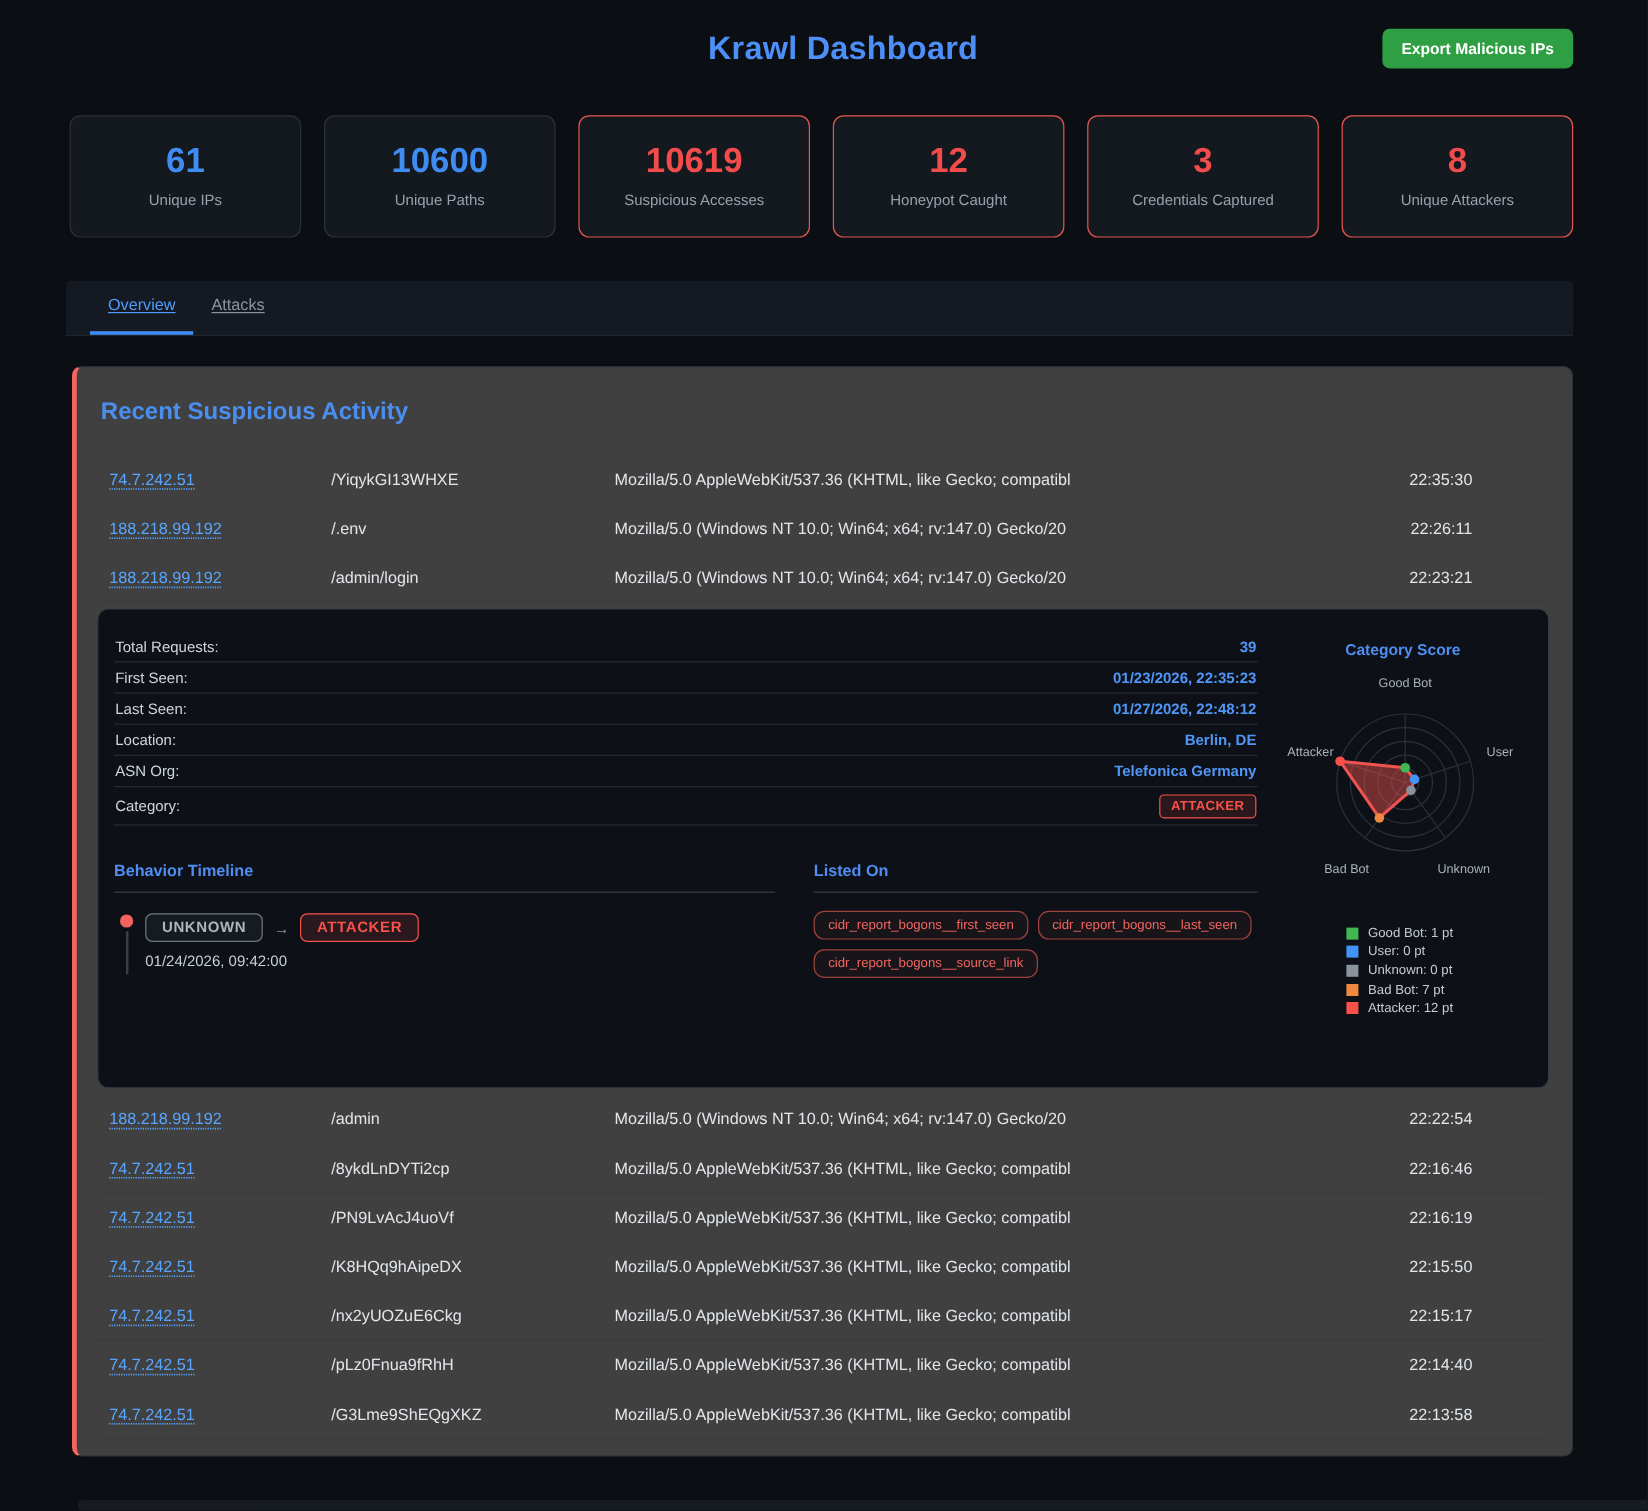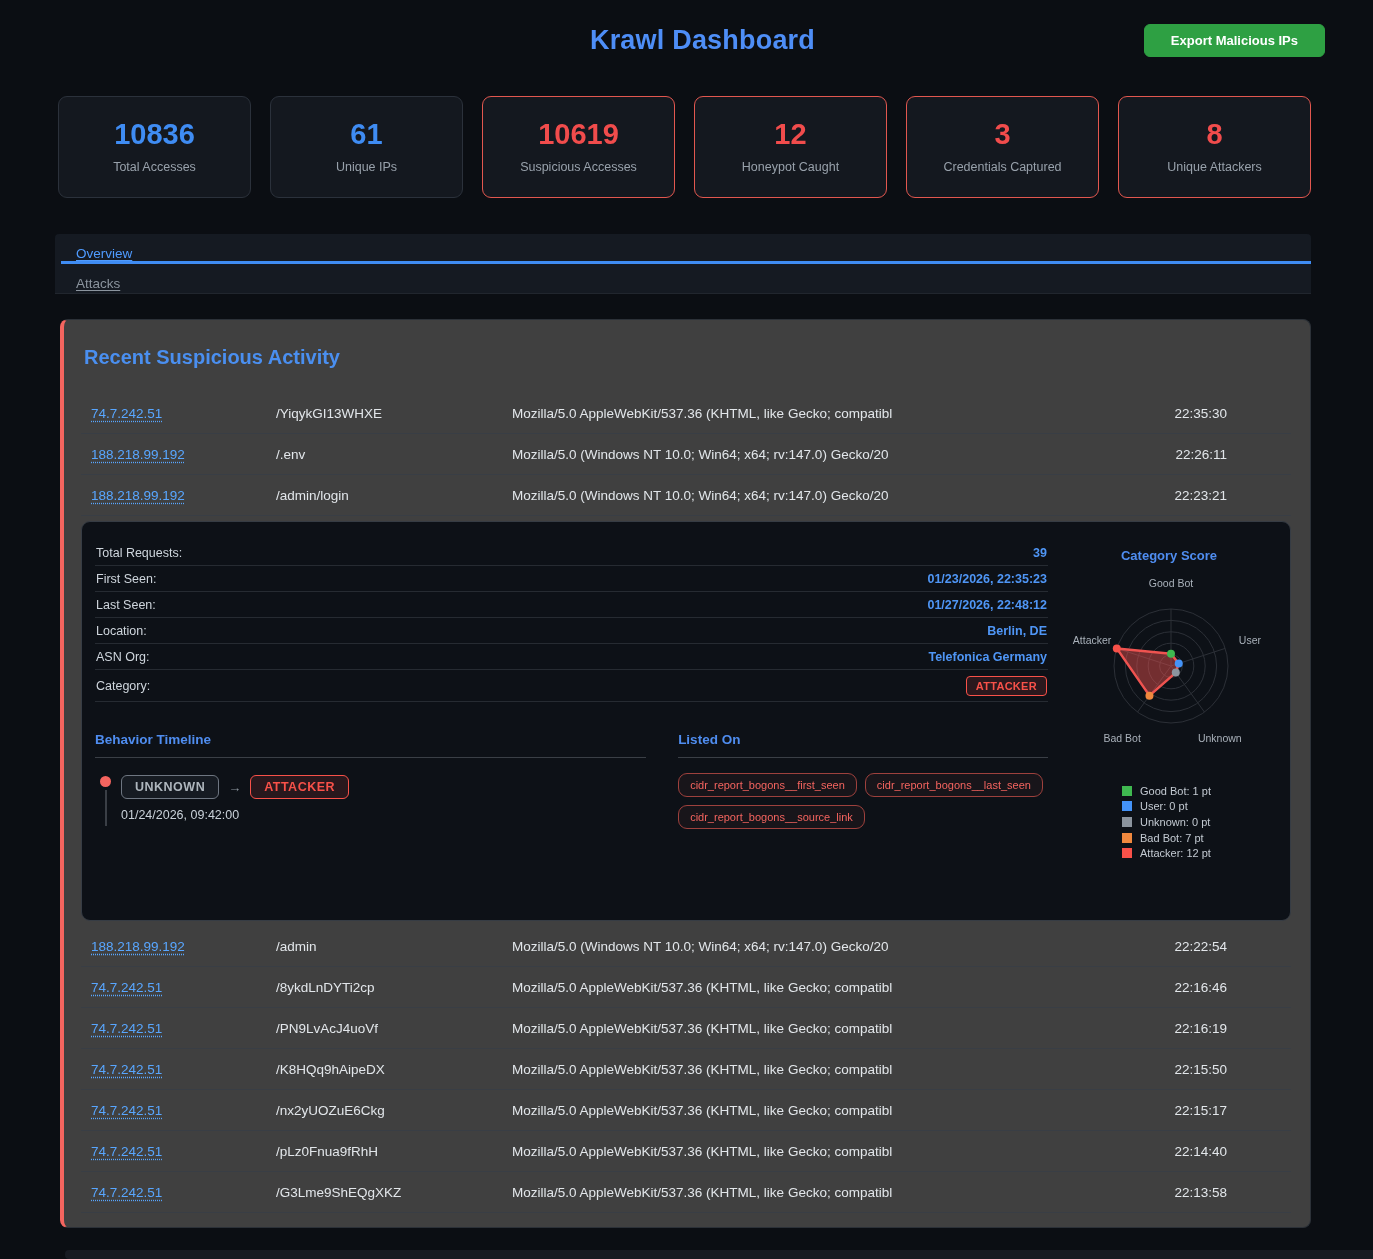--- a/index.html
+++ b/index.html
@@ -8,40 +8,39 @@
     width:1373px; height:1259px; position:relative; overflow:hidden;
     font-family:"Liberation Sans", sans-serif; color:#e6edf3;
   }
   
   .header { position:relative; height:62px;margin-left:32px; }
   .page-title {
     position:absolute; left:0; right:0; top:25px; text-align:center;
     font-size:27px; font-weight:bold; color:#4e8ef7; letter-spacing:0.2px;
   }
   .export-btn {
-    position:absolute; right:48px; top:24px; background:#2ea043; color:#ffffff;
+    position:absolute; right:62px; top:24px; background:#2ea043; color:#ffffff;
     font-family:inherit; font-size:13px; font-weight:600; border:1px solid #2ea043;
-    border-radius:6px; padding:8px 26px; cursor:pointer;
+    border-radius:6px; padding:8px 15px; cursor:pointer;
   }
   
   .stats-row { display:flex; gap:19px; margin:34px 62px 0 58px; }
   .stat-card {
     flex:1; background:#14181f; border:1px solid #2b313b; border-radius:9px;
     text-align:center; padding:21px 6px 23px; min-height:101px;
   }
   .stat-card.alert { border-color:#e2574f; }
   .stat-num { font-size:29px; font-weight:bold; color:#3f8cf3; }
   .stat-card.alert .stat-num { color:#f14c4c; }
   .stat-label { margin-top:9px; font-size:12.5px; color:#98a1ab; }
   
   .tabbar {
     margin:36px 62px 0 55px; background:#151a22; border-radius:4px 4px 0 0;
-    border-bottom:1px solid #21262e; height:60px; display:flex; align-items:stretch;
-    padding-left:6px;
-    flex-direction:column;
+    border-bottom:1px solid #21262e; height:46px; display:flex; align-items:stretch;
+    padding-left:20px;
   }
   .tab {
     padding:12px 15px 0; font-size:13.5px; text-decoration:underline;
     text-underline-offset:2px; color:#8b949e; cursor:pointer; border-bottom:3px solid transparent;
   }
   .tab.active { color:#4f9bff; border-bottom-color:#3f8cf3; }
   
   .main-panel {
     margin:25px 62px 0 60px; background:#404040; border:1px solid #2c3138;
     border-left:4px solid #f4655f; border-radius:8px; padding:20px 19px 14px 17px;
@@ -110,26 +109,26 @@
 </head>
 <body>
 
 <div class="header">
   <div class="page-title">Krawl Dashboard</div>
   <button class="export-btn">Export Malicious IPs</button>
 </div>
 
 <div class="stats-row">
     <div class="stat-card">
-      <div class="stat-num">10836</div>
-      <div class="stat-label">Total Accesses</div>
-    </div>
-    <div class="stat-card">
       <div class="stat-num">61</div>
       <div class="stat-label">Unique IPs</div>
+    </div>
+    <div class="stat-card">
+      <div class="stat-num">10600</div>
+      <div class="stat-label">Unique Paths</div>
     </div>
     <div class="stat-card alert">
       <div class="stat-num">10619</div>
       <div class="stat-label">Suspicious Accesses</div>
     </div>
     <div class="stat-card alert">
       <div class="stat-num">12</div>
       <div class="stat-label">Honeypot Caught</div>
     </div>
     <div class="stat-card alert">

